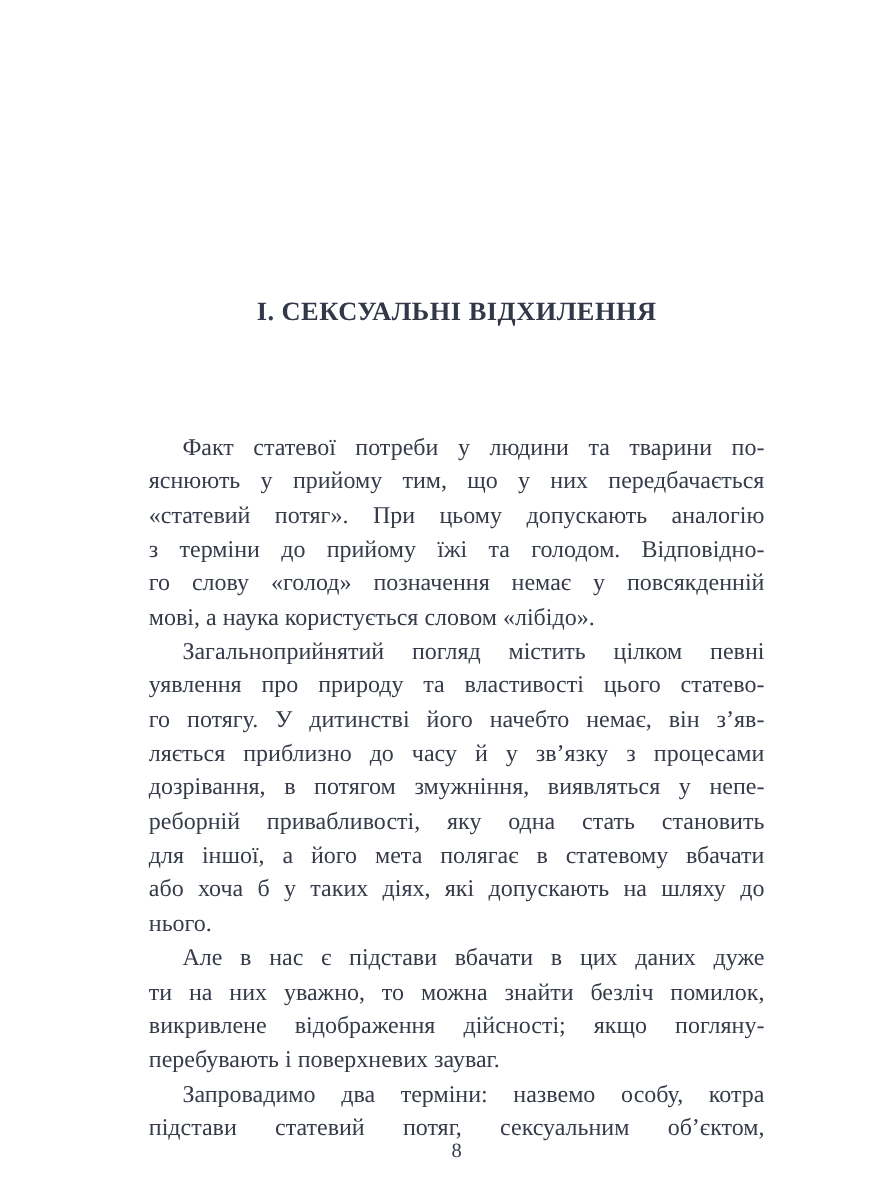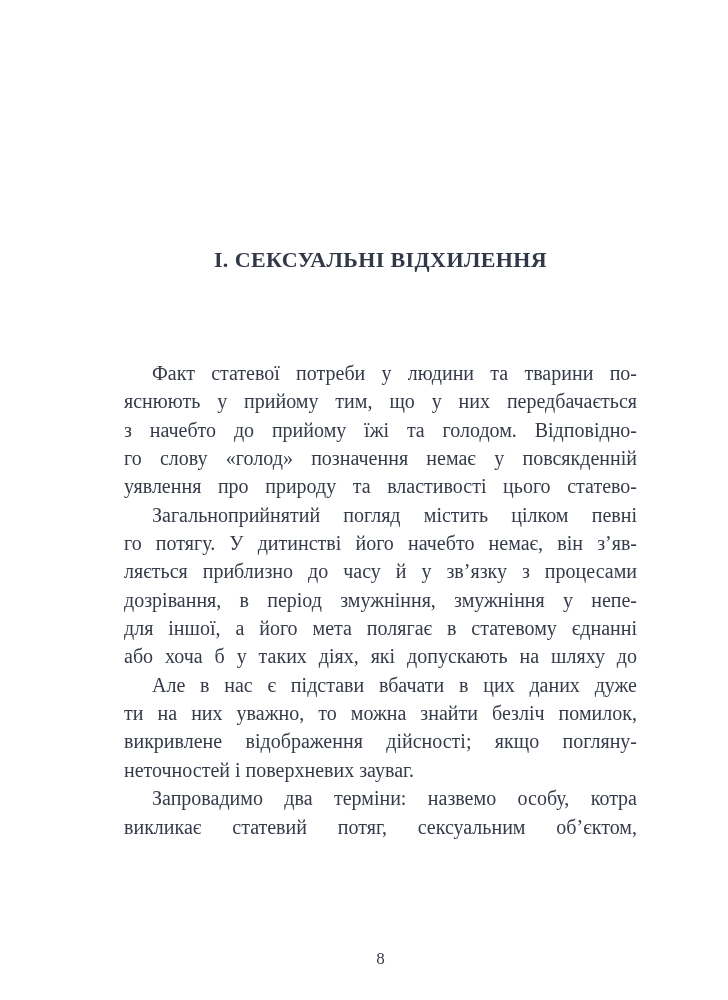--- a/index.html
+++ b/index.html
@@ -58,38 +58,42 @@
 </head>
 <body>
 
 <div class="book-page">
   <div class="chapter-heading">І. СЕКСУАЛЬНІ ВІДХИЛЕННЯ</div>
 
   <div class="page-body">
       <div>
         <div class="line indent">Факт статевої потреби у людини та тварини по-</div>
         <div class="line">яснюють у прийому тим, що у них передбачається</div>
-        <div class="line">з начебто до прийому їжі та голодом. Відповідно-</div>
+        <div class="line">«статевий потяг». При цьому допускають аналогію</div>
+        <div class="line">з терміни до прийому їжі та голодом. Відповідно-</div>
         <div class="line">го слову «голод» позначення немає у повсякденній</div>
+        <div class="line para-end">мові, а наука користується словом «лібідо».</div>
       </div>
       <div>
+        <div class="line indent">Загальноприйнятий погляд містить цілком певні</div>
         <div class="line">уявлення про природу та властивості цього статево-</div>
-        <div class="line indent">Загальноприйнятий погляд містить цілком певні</div>
         <div class="line">го потягу. У дитинстві його начебто немає, він з’яв-</div>
         <div class="line">ляється приблизно до часу й у зв’язку з процесами</div>
-        <div class="line">дозрівання, в період змужніння, змужніння у непе-</div>
-        <div class="line">для іншої, а його мета полягає в статевому єднанні</div>
+        <div class="line">дозрівання, в потягом змужніння, виявляться у непе-</div>
+        <div class="line">реборній привабливості, яку одна стать становить</div>
+        <div class="line">для іншої, а його мета полягає в статевому вбачати</div>
         <div class="line">або хоча б у таких діях, які допускають на шляху до</div>
+        <div class="line para-end">нього.</div>
       </div>
       <div>
         <div class="line indent">Але в нас є підстави вбачати в цих даних дуже</div>
         <div class="line">ти на них уважно, то можна знайти безліч помилок,</div>
         <div class="line">викривлене відображення дійсності; якщо погляну-</div>
-        <div class="line para-end">неточностей і поверхневих зауваг.</div>
+        <div class="line para-end">перебувають і поверхневих зауваг.</div>
       </div>
       <div>
         <div class="line indent">Запровадимо два терміни: назвемо особу, котра</div>
-        <div class="line">викликає статевий потяг, сексуальним об’єктом,</div>
+        <div class="line">підстави статевий потяг, сексуальним об’єктом,</div>
       </div>
     </div>
 
   <div class="page-number">8</div>
 </div>
 
 </body></html>

